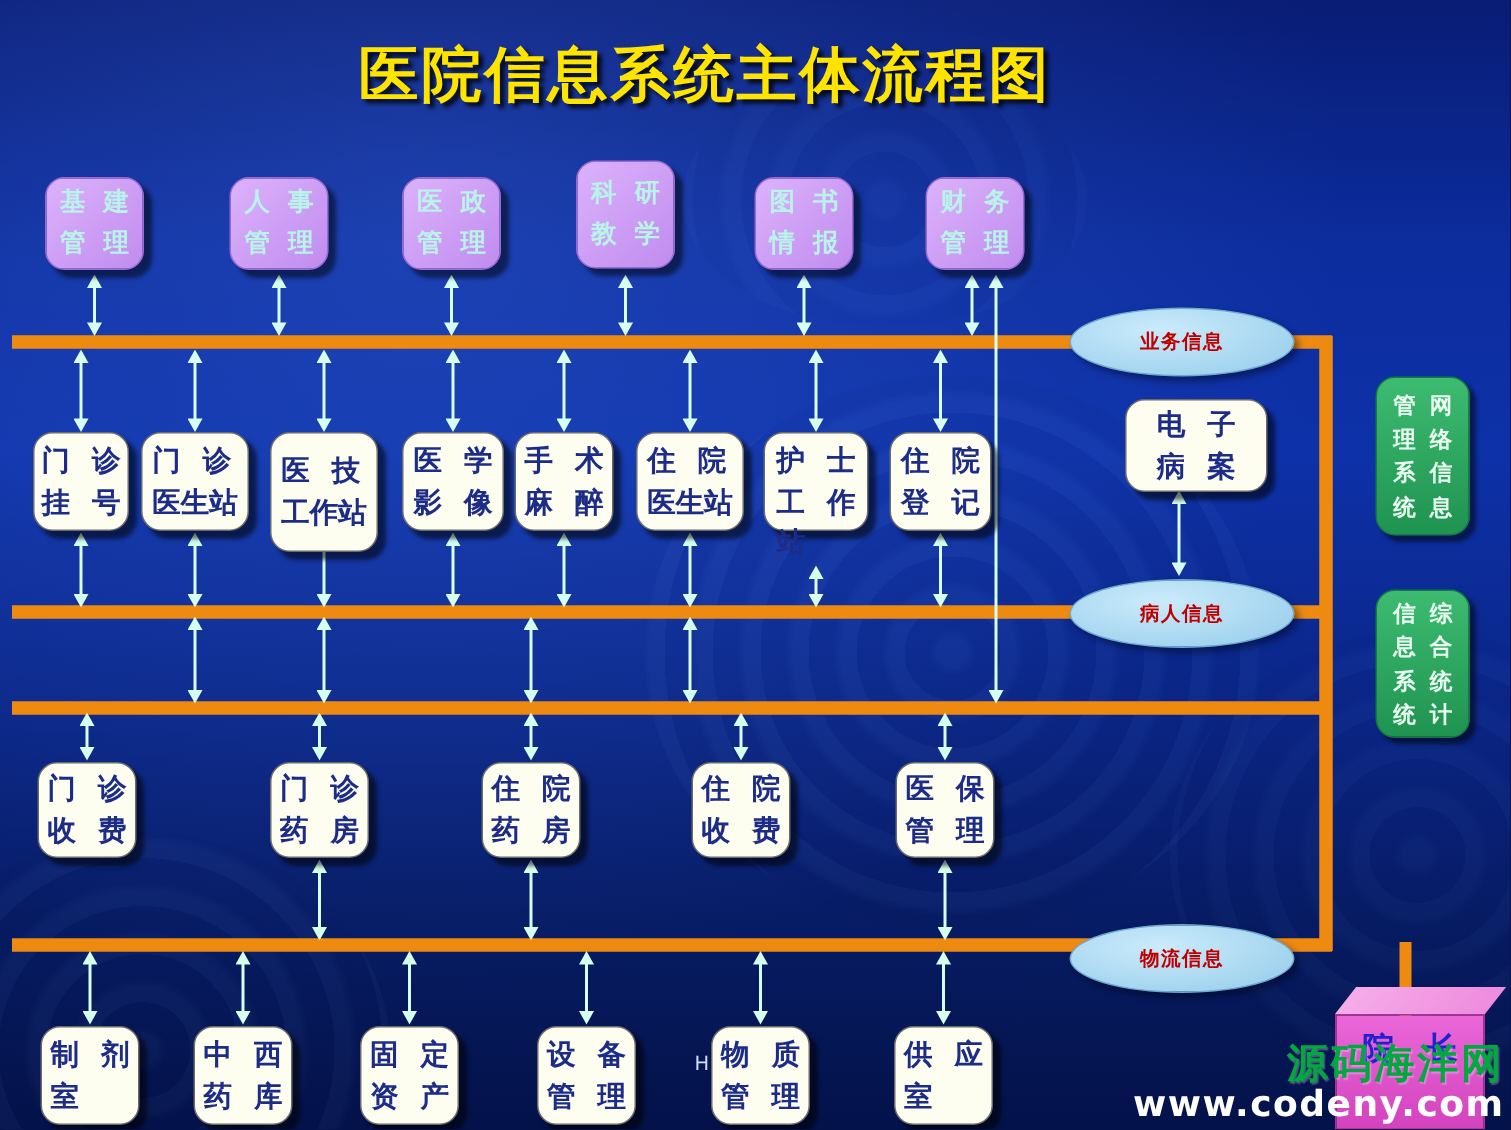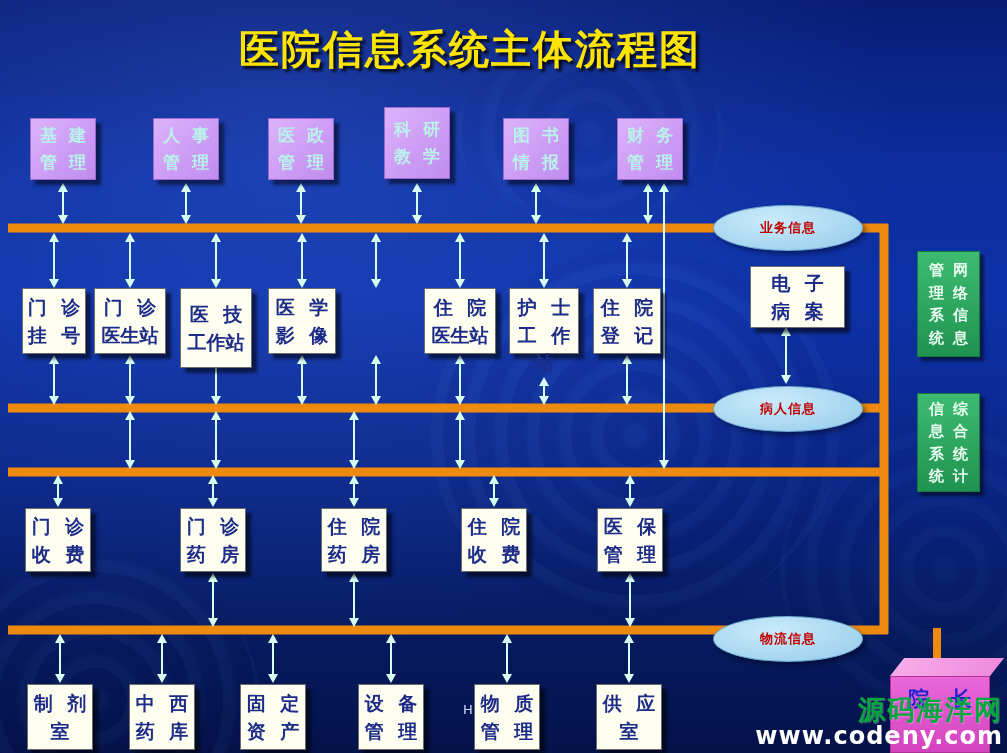--- a/index.html
+++ b/index.html
@@ -29,21 +29,21 @@
 
   .title{
     position:absolute; top:22px; left:0; width:940px; text-align:center;
     font-size:40px; font-weight:bold; color:#FFE400; letter-spacing:2px;
     text-shadow:3px 3px 3px rgba(0,0,0,.85);
     white-space:nowrap;
   }
 
   .box{
     position:absolute; display:flex; align-items:center; justify-content:center;
-    text-align:center; font-weight:bold; white-space:pre-line; word-spacing:8px;
+    text-align:left; font-weight:bold; white-space:pre-line; word-spacing:8px;border-radius:13px;
   }
   .purple{
     background:linear-gradient(135deg,#DCB2FB,#C08CEF);
     color:#B9F3EA; font-size:17px; line-height:1.6;
     border:1px solid #9A6AD0; box-shadow:5px 5px 3px rgba(0,0,0,.5);
     word-spacing:6px;
   }
   .white{
     background:#FDFDF0; color:#1C2C87; font-size:19px; line-height:1.5;
     border:1px solid #6b6b6b; box-shadow:5px 5px 3px rgba(0,0,0,.55);
@@ -185,20 +185,22 @@
 管 理</div>
 
   <div class="box white" style="left:22px;top:288px;width:64px;height:66px">门 诊
 挂 号</div>
   <div class="box white" style="left:94px;top:288px;width:72px;height:66px">门 诊
 医生站</div>
   <div class="box white" style="left:180px;top:288px;width:72px;height:80px">医 技
 工作站</div>
   <div class="box white" style="left:268px;top:288px;width:68px;height:66px">医 学
 影 像</div>
+  <div class="box white" style="left:343px;top:288px;width:66px;height:66px">手 术
+麻 醉</div>
   <div class="box white" style="left:424px;top:288px;width:72px;height:66px">住 院
 医生站</div>
   <div class="box white overflow" style="left:509px;top:288px;width:70px;height:66px">护 士
 工 作
 站</div>
   <div class="box white" style="left:593px;top:288px;width:68px;height:66px">住 院
 登 记</div>
 
   <div class="box white" style="left:750px;top:266px;width:95px;height:62px">电 子
 病 案</div>

